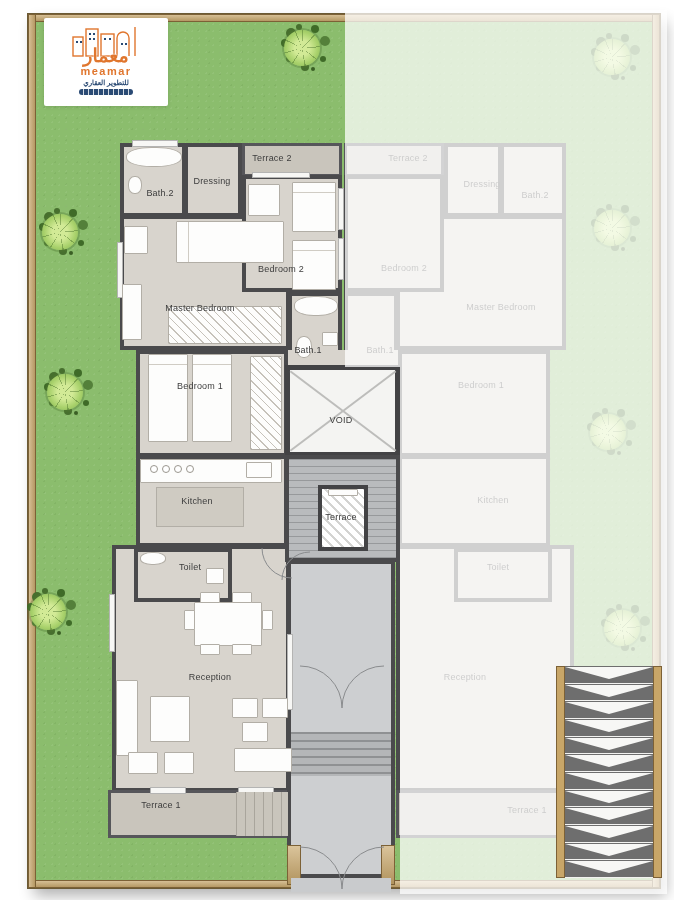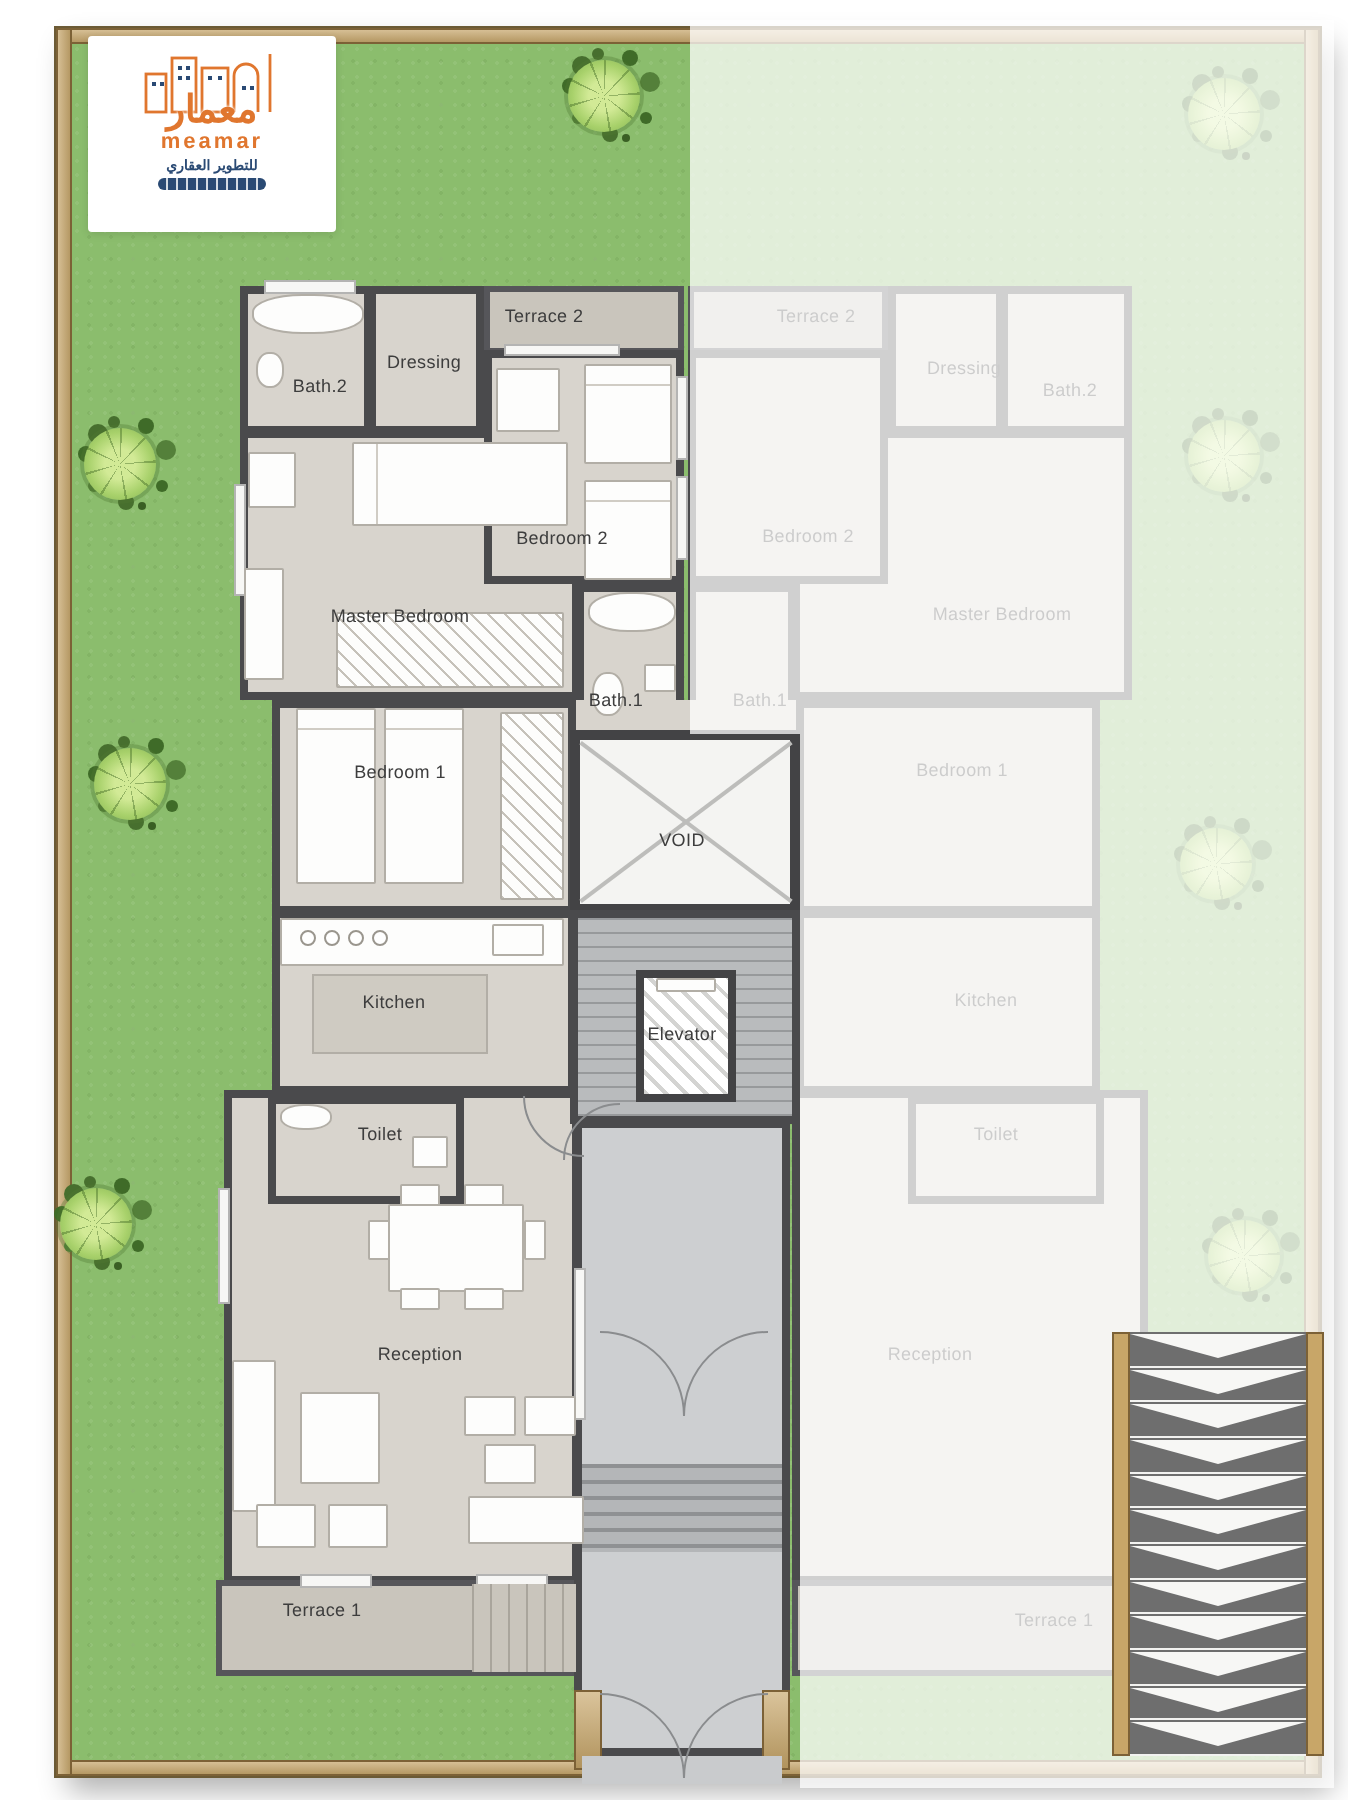--- a/index.html
+++ b/index.html
@@ -52,21 +52,21 @@
   .fade{position:absolute;background:rgba(255,255,255,.74);}
   
   #pergola{left:556px;top:666px;width:106px;height:212px;}
   .perg-rail{position:absolute;top:0;width:9px;height:100%;background:#c8a668;box-shadow:inset 0 0 0 1px #7c6136;}
   .perg-field{position:absolute;left:9px;right:9px;top:0;bottom:0;display:flex;flex-direction:column;
               box-shadow:inset 0 0 0 1px #3e3e3e;}
   .perg-row{flex:1;position:relative;background:#6e6e6e;border-bottom:1px solid #f2f2f0;overflow:hidden;}
   .perg-tri{position:absolute;left:0;top:1px;width:0;height:0;border-left:44px solid transparent;
             border-right:44px solid transparent;border-top:12px solid #f7f7f5;}
   
-  #logo{left:44px;top:18px;width:124px;height:98px;background:#ffffff;border-radius:2px;
+  #logo{left:44px;top:18px;width:124px;height:88px;background:#ffffff;border-radius:2px;
         box-shadow:0 1px 4px rgba(0,0,0,.12);display:flex;flex-direction:column;align-items:center;
         padding-top:5px;box-sizing:border-box;}
   .brand-ar{font-size:19px;font-weight:bold;color:#e0762e;line-height:18px;margin-top:-10px;
             text-shadow:0 0 1px #fff,0 0 2px #fff;}
   .brand-en{font-size:11px;font-weight:bold;color:#e0762e;letter-spacing:1.5px;line-height:12px;}
   .tag-ar{font-size:7px;font-weight:bold;color:#2a4a74;margin-top:2px;}
   .chip{width:54px;height:6px;background:#2a4a74;border-radius:3px;margin-top:2px;
         background-image:repeating-linear-gradient(90deg,transparent 0 4px,rgba(255,255,255,.8) 4px 5px);}
 </style>
 </head>
@@ -185,21 +185,21 @@
 
   <div class="rlabel" style="left:272px;top:158px">Terrace 2</div>
   <div class="rlabel" style="left:212px;top:181px">Dressing</div>
   <div class="rlabel" style="left:160px;top:193px">Bath.2</div>
   <div class="rlabel" style="left:281px;top:269px">Bedroom 2</div>
   <div class="rlabel" style="left:200px;top:308px">Master Bedroom</div>
   <div class="rlabel" style="left:308px;top:350px">Bath.1</div>
   <div class="rlabel" style="left:200px;top:386px">Bedroom 1</div>
   <div class="rlabel" style="left:341px;top:420px">VOID</div>
   <div class="rlabel" style="left:197px;top:501px">Kitchen</div>
-  <div class="rlabel" style="left:341px;top:517px">Elevator</div>
+  <div class="rlabel" style="left:341px;top:517px">Terrace</div>
   <div class="rlabel" style="left:190px;top:567px">Toilet</div>
   <div class="rlabel" style="left:210px;top:677px">Reception</div>
   <div class="rlabel" style="left:161px;top:805px">Terrace 1</div>
 
   <div class="rlabel" style="left:408px;top:158px">Terrace 2</div>
   <div class="rlabel" style="left:482px;top:184px">Dressing</div>
   <div class="rlabel" style="left:535px;top:195px">Bath.2</div>
   <div class="rlabel" style="left:404px;top:268px">Bedroom 2</div>
   <div class="rlabel" style="left:501px;top:307px">Master Bedroom</div>
   <div class="rlabel" style="left:380px;top:350px">Bath.1</div>

